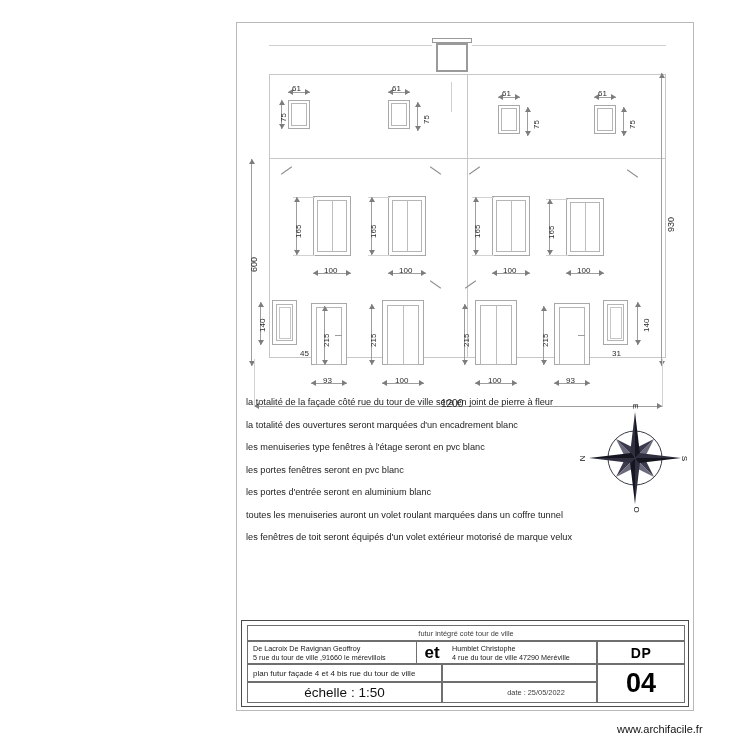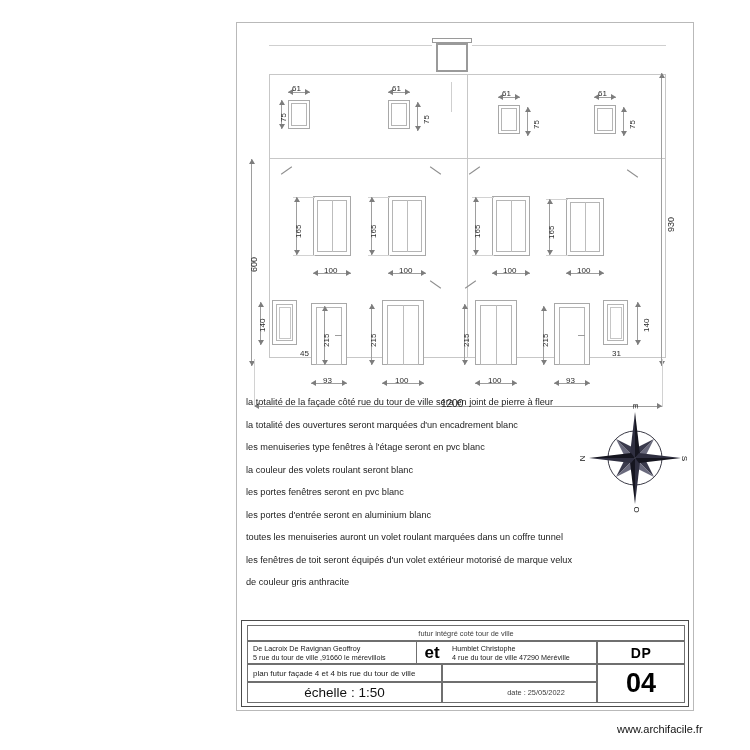--- a/index.html
+++ b/index.html
@@ -323,26 +323,24 @@
     <div class="dim-text" style="left:205px;top:376px;font-size:10px;">1200</div>
 
     <div class="ext-line" style="left:18px;top:337px;height:48px;"></div>
     <div class="ext-line" style="left:426px;top:337px;height:48px;"></div>
   </div>
 
   <div class="notes">
     <div class="note">la totalité de la façade côté rue du tour de ville sera en joint de pierre à fleur</div>
     <div class="note">la totalité des ouvertures seront marquées d'un encadrement blanc</div>
     <div class="note">les menuiseries type fenêtres à l'étage seront en pvc blanc</div>
-    <div class="note">la couleur des volets roulant seront blanc</div>
     <div class="note">les portes fenêtres  seront en pvc  blanc</div>
     <div class="note">les portes d'entrée seront en aluminium blanc</div>
     <div class="note">toutes les menuiseries auront un volet roulant marquées dans un coffre tunnel</div>
     <div class="note">les fenêtres de toit seront équipés d'un volet extérieur motorisé de marque velux</div>
-    <div class="note">de couleur gris anthracite</div>
   </div>
 
   <div class="compass">
     <svg width="100" height="100" viewBox="0 0 100 100">
       <circle cx="50" cy="50" r="27" fill="none" stroke="#3a3a46" stroke-width="1"></circle>
 
       <polygon points="50,50 31,31 39,47" fill="#6a6a7d"></polygon>
       <polygon points="50,50 31,31 47,39" fill="#3a3a4c"></polygon>
       <polygon points="50,50 69,31 61,47" fill="#6a6a7d"></polygon>
       <polygon points="50,50 69,31 53,39" fill="#3a3a4c"></polygon>

